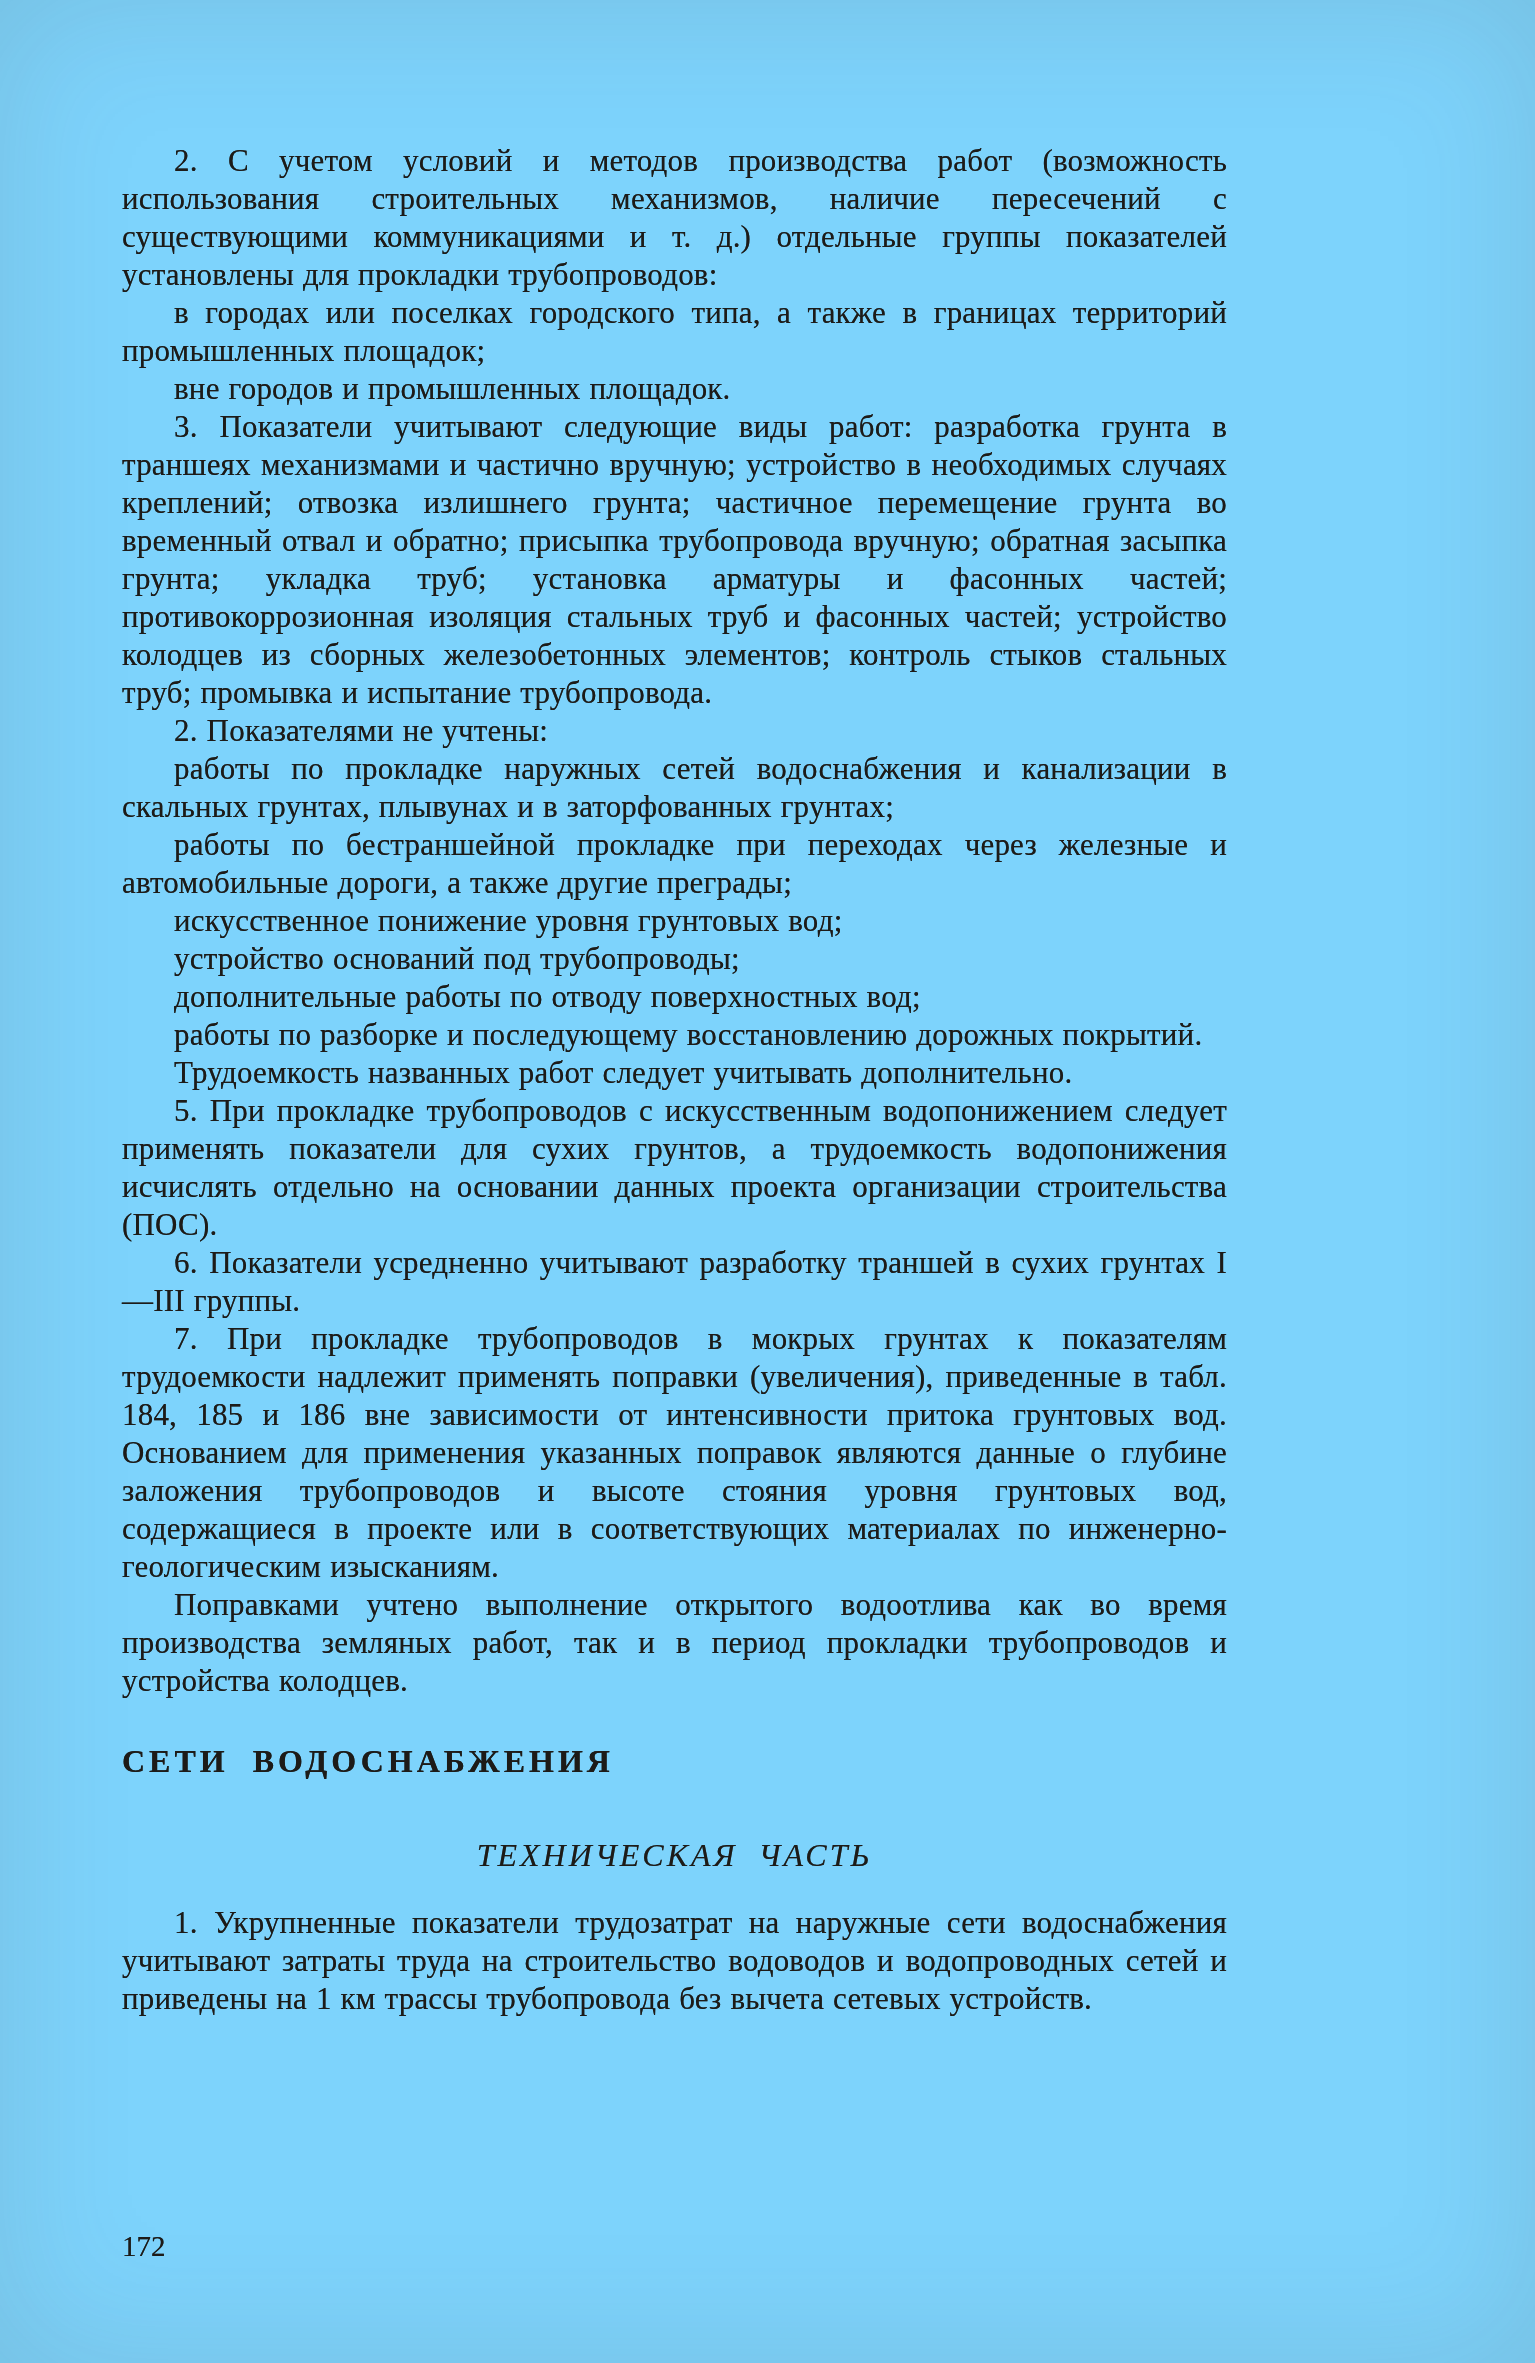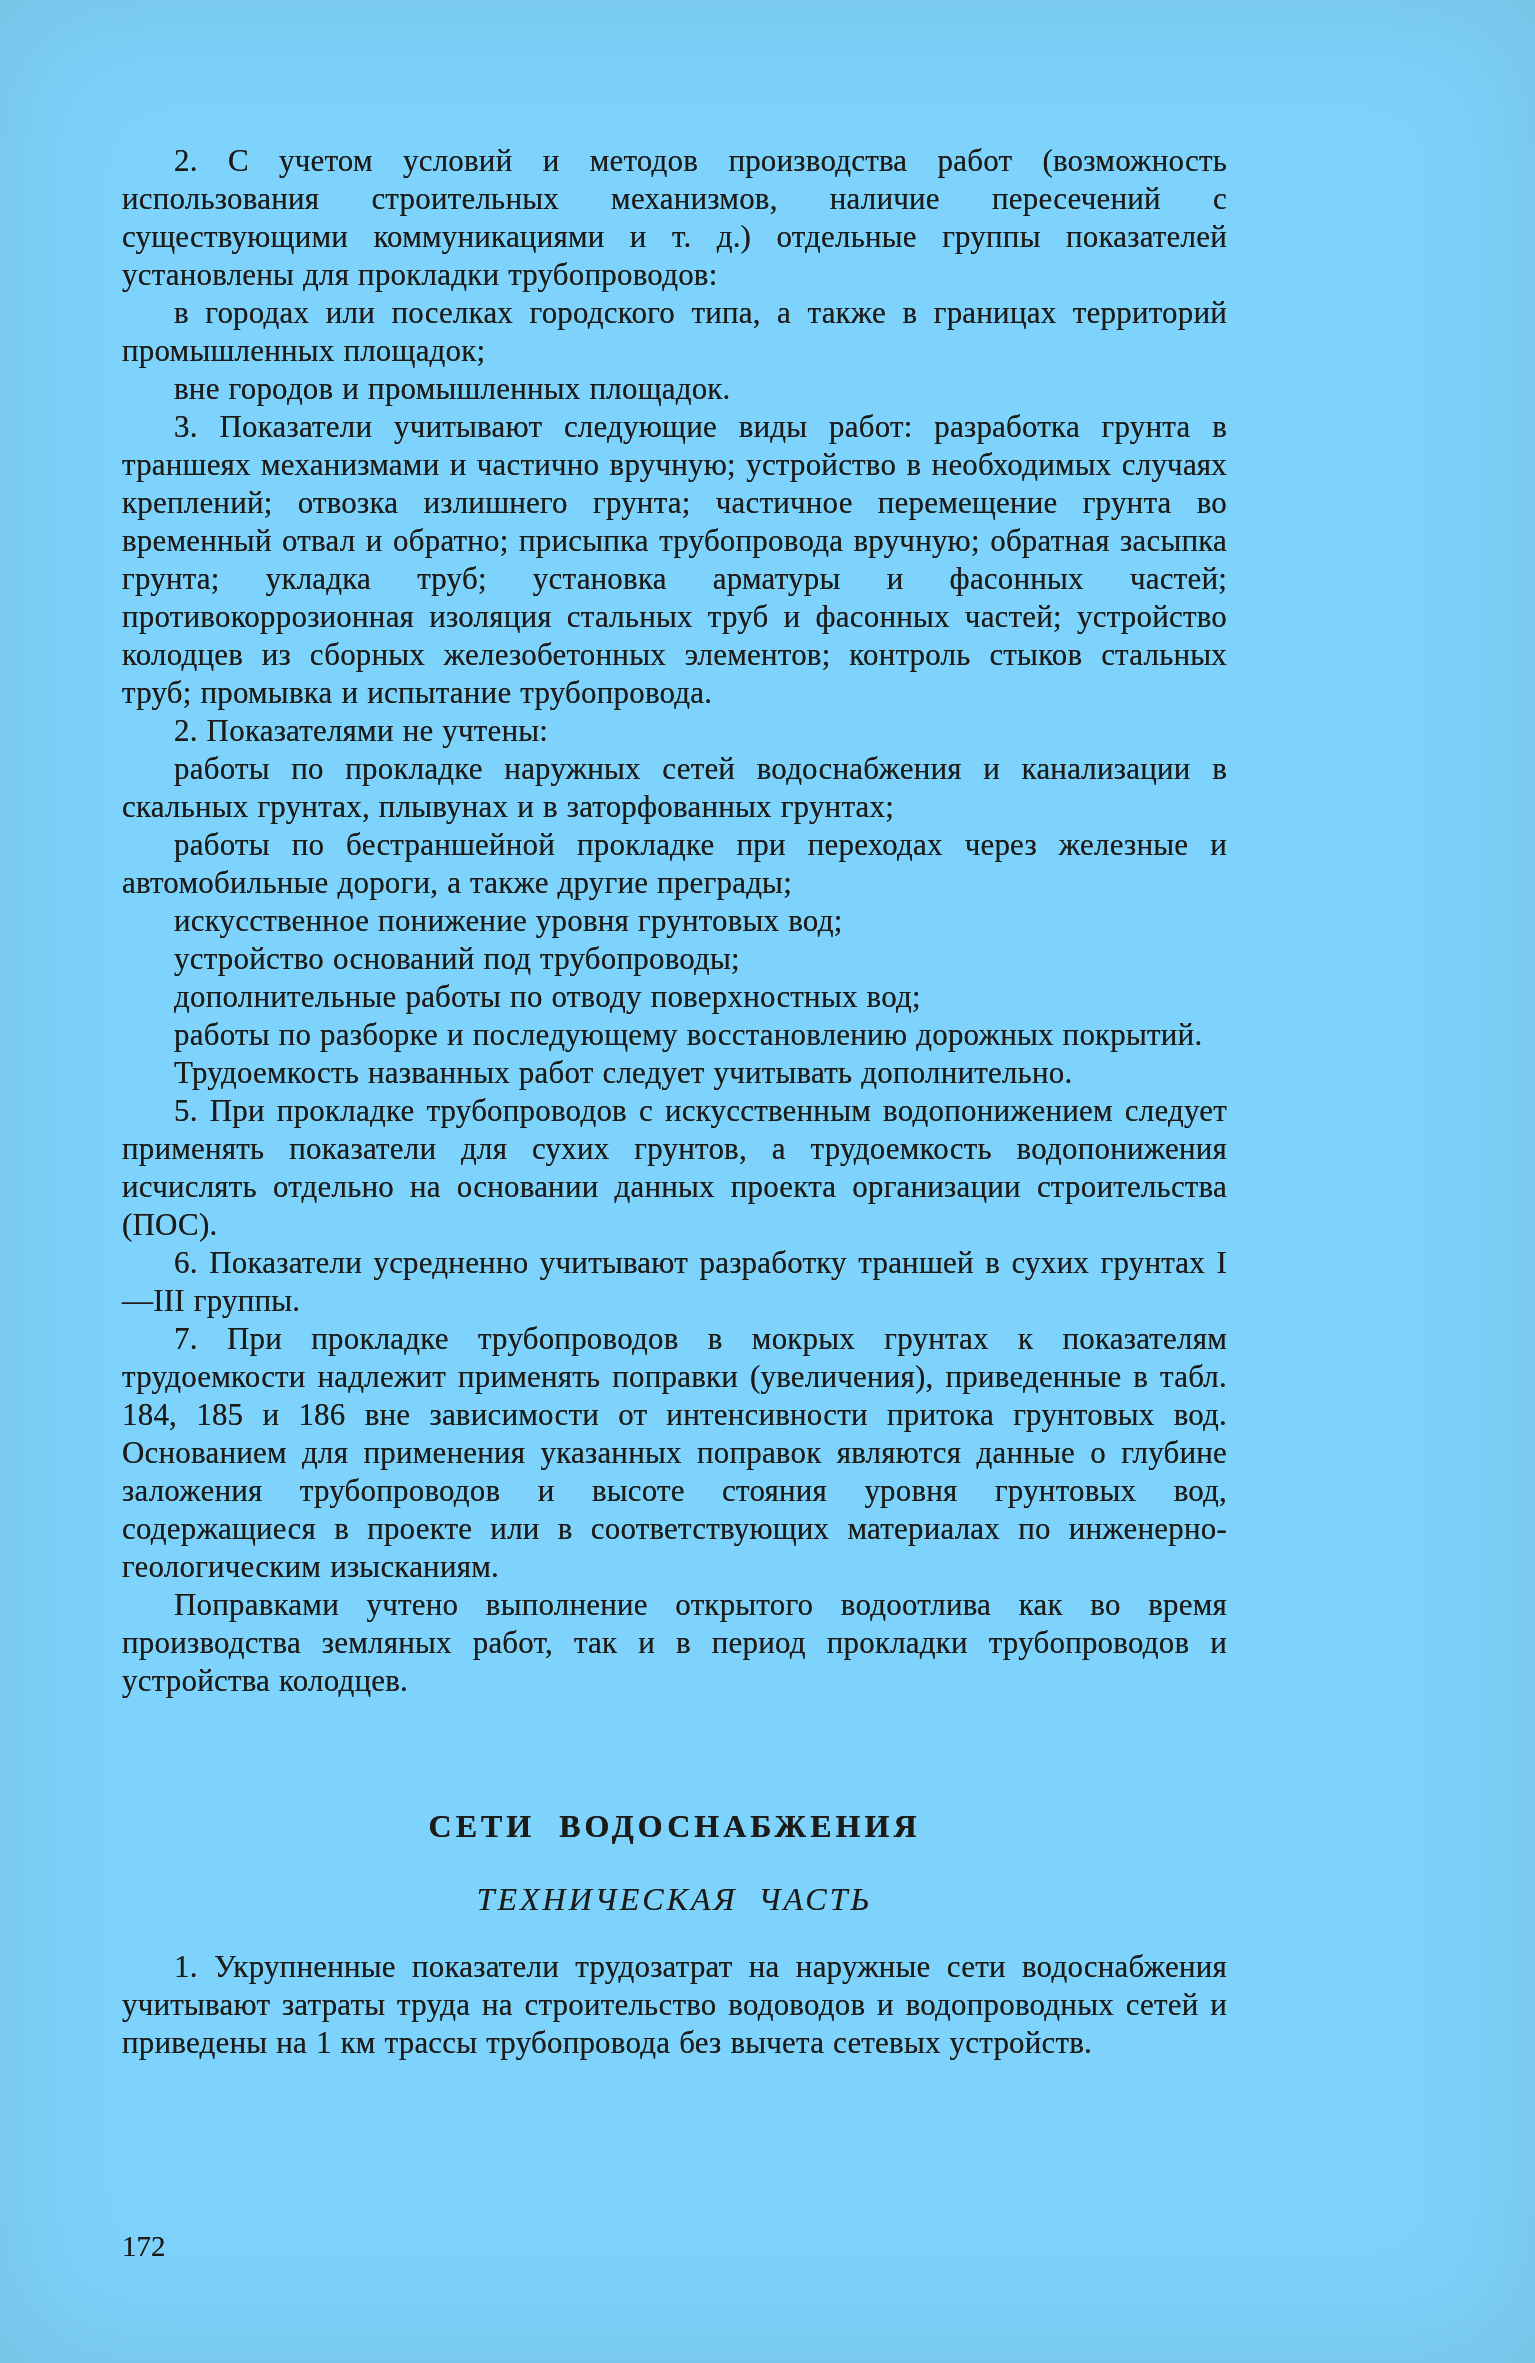--- a/index.html
+++ b/index.html
@@ -27,31 +27,30 @@
     margin: 0;
     font-size: 31px;
     line-height: 38px;
     text-align: justify;
     text-indent: 52px;
     letter-spacing: 0.2px;
     word-spacing: 1px;
     text-shadow: 0 0 0.5px rgba(20, 18, 15, 0.7);
   }
   .section-title {
-    margin: 107px 0 0 0;
+    margin: 42px 0 0 0;
     font-size: 32px;
     line-height: 38px;
     font-weight: bold;
-    text-align: center;
     letter-spacing: 4px;
     word-spacing: 12px;
     text-shadow: 0 0 0.6px rgba(20, 18, 15, 0.8);
   }
   .section-subtitle {
-    margin: 35px 0 0 0;
+    margin: 56px 0 0 0;
     font-size: 32px;
     line-height: 38px;
     font-style: italic;
     font-weight: normal;
     text-align: center;
     letter-spacing: 3px;
     word-spacing: 10px;
     text-shadow: 0 0 0.4px rgba(20, 18, 15, 0.6);
   }
   .section-body {

